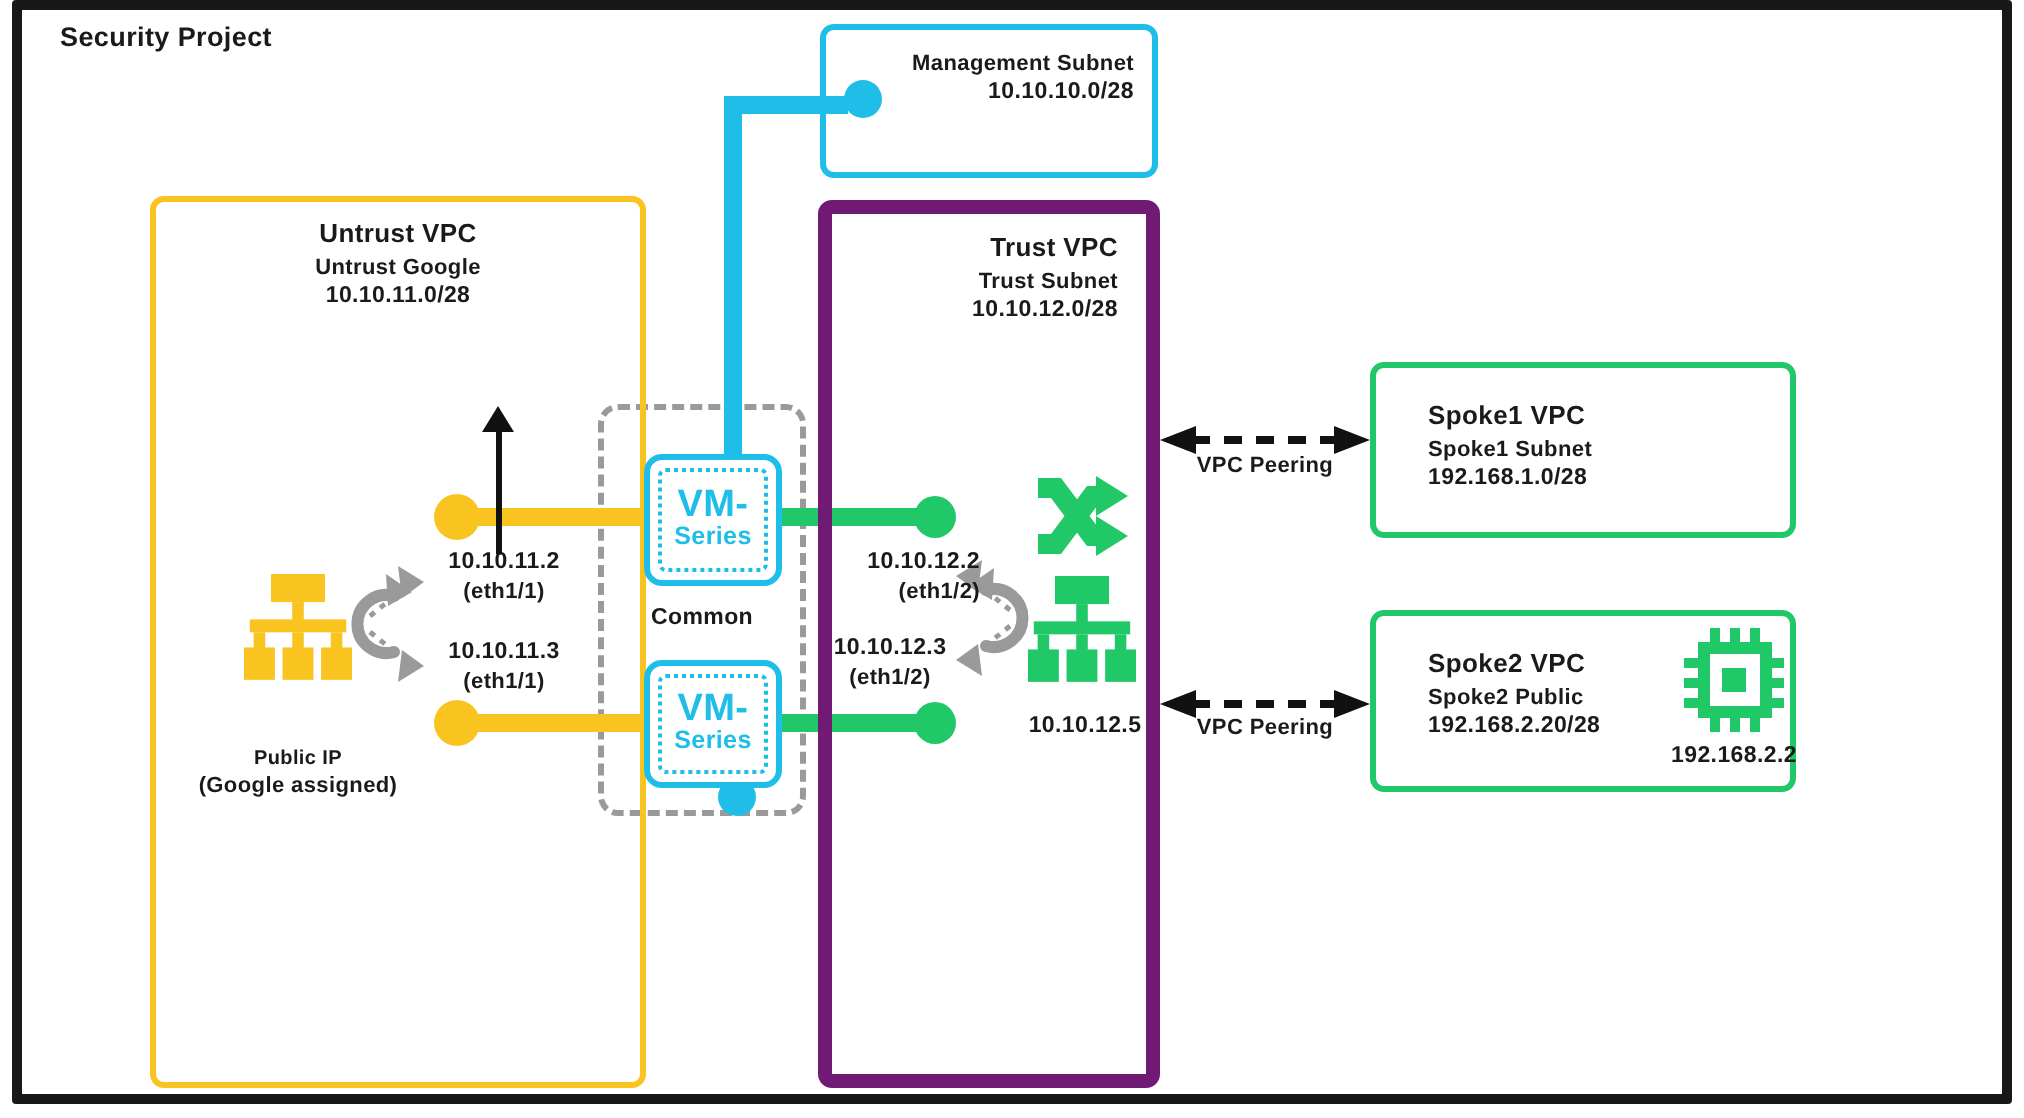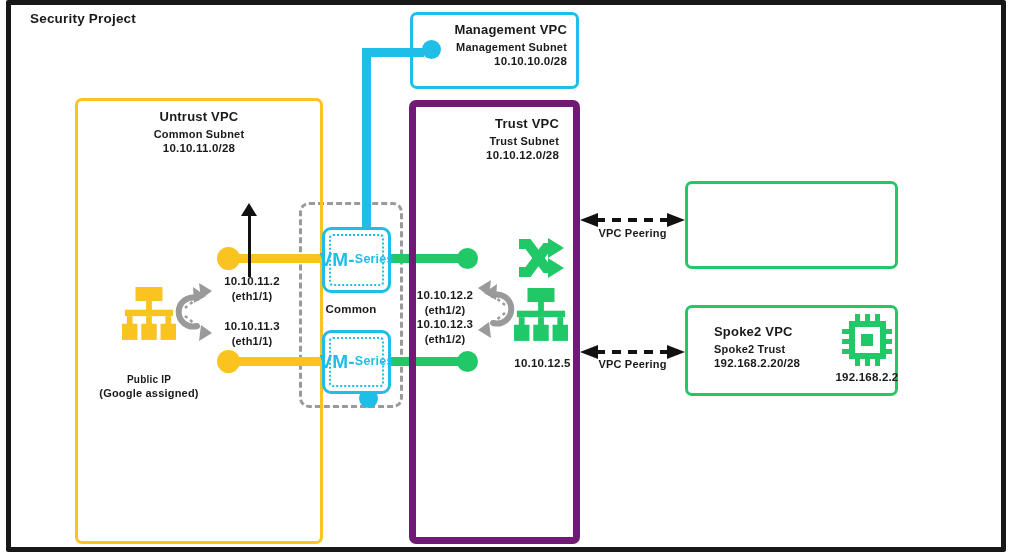--- a/index.html
+++ b/index.html
@@ -60,33 +60,33 @@
 
   
   .vm-box {
     position:absolute; left:322px; width:69px; background:#fff;
     border:3.5px solid #1FBEE9; border-radius:9px; padding:4px;
   }
   .vm-1 { top:227px; height:66px; }
   .vm-2 { top:330px; height:64px; }
   .vm-inner {
     width:100%; height:100%; border:2px dotted #1FBEE9; border-radius:4px;
-    display:flex; flex-direction:row; align-items:center; justify-content:center;
+    display:flex; flex-direction:column; align-items:center; justify-content:center;
     color:#1FBEE9;
   }
   .vm-l1 { font-size:19px; line-height:0.95; }
   .vm-l2 { font-size:12.5px; line-height:1.1; }
 
   
   .if-label { position:absolute; width:90px; text-align:center; }
   .if-ip  { font-size:11.5px; white-space:nowrap; }
   .if-eth { font-size:11px; margin-top:3px; }
   .if-u1 { left:207px; top:275px; }
   .if-u2 { left:207px; top:320px; }
-  .if-t1 { left:400px; top:289px; }
+  .if-t1 { left:400px; top:275px;text-align:right; }
   .if-t2 { left:400px; top:318px; }
 
   .pubip-label { position:absolute; left:93px; top:350px; width:112px; text-align:center; }
   .pubip-l1 { font-size:10px;margin-top:24px; }
   .pubip-l2 { font-size:11px; margin-top:2px; white-space:nowrap; }
   .ilb-label { position:absolute; left:500px; top:357px; width:85px; text-align:center; font-size:11.5px; }
 
   
   .up-arrow-shaft { position:absolute; left:248px; top:215px; width:3px; height:62px; background:#111; }
   .up-arrow-head  { position:absolute; left:241px; top:203px; width:0; height:0;
@@ -125,48 +125,52 @@
   <div class="dot dot-y1"></div>
   <div class="dot dot-y2"></div>
   <div class="line grn-1"></div>
   <div class="line grn-2"></div>
   <div class="dot dot-g1"></div>
   <div class="dot dot-g2"></div>
 
   <div class="vpc untrust">
     <div class="txt-center">
       <div class="vpc-title">Untrust VPC</div>
-      <div class="vpc-sub">Common Subnet</div>
+      <div class="vpc-sub">Untrust Google</div>
       <div class="vpc-cidr">10.10.11.0/28</div>
     </div>
   </div>
 
   <div class="vpc mgmt">
     <div class="txt-right-m">
-      <div class="vpc-title">Management VPC</div>
       <div class="vpc-sub">Management Subnet</div>
       <div class="vpc-cidr">10.10.10.0/28</div>
     </div>
   </div>
 
   <div class="vpc trust">
     <div class="txt-right-t">
       <div class="vpc-title">Trust VPC</div>
       <div class="vpc-sub">Trust Subnet</div>
       <div class="vpc-cidr">10.10.12.0/28</div>
     </div>
   </div>
 
   <div class="vpc spoke spoke1">
+    <div class="spoke-text">
+      <div class="vpc-title">Spoke1 VPC</div>
+      <div class="vpc-sub">Spoke1 Subnet</div>
+      <div class="vpc-cidr">192.168.1.0/28</div>
+    </div>
   </div>
 
   <div class="vpc spoke spoke2">
     <div class="spoke-text">
       <div class="vpc-title">Spoke2 VPC</div>
-      <div class="vpc-sub">Spoke2 Trust</div>
+      <div class="vpc-sub">Spoke2 Public</div>
       <div class="vpc-cidr">192.168.2.20/28</div>
     </div>
     <div class="spoke-chip">
       <svg width="50" height="52" viewBox="0 0 50 52">
         <g fill="#21C867">
           <rect x="13" y="0" width="5" height="7"></rect>
             <rect x="23" y="0" width="5" height="7"></rect>
             <rect x="33" y="0" width="5" height="7"></rect>
           <rect x="13" y="45" width="5" height="7"></rect>
             <rect x="23" y="45" width="5" height="7"></rect>

